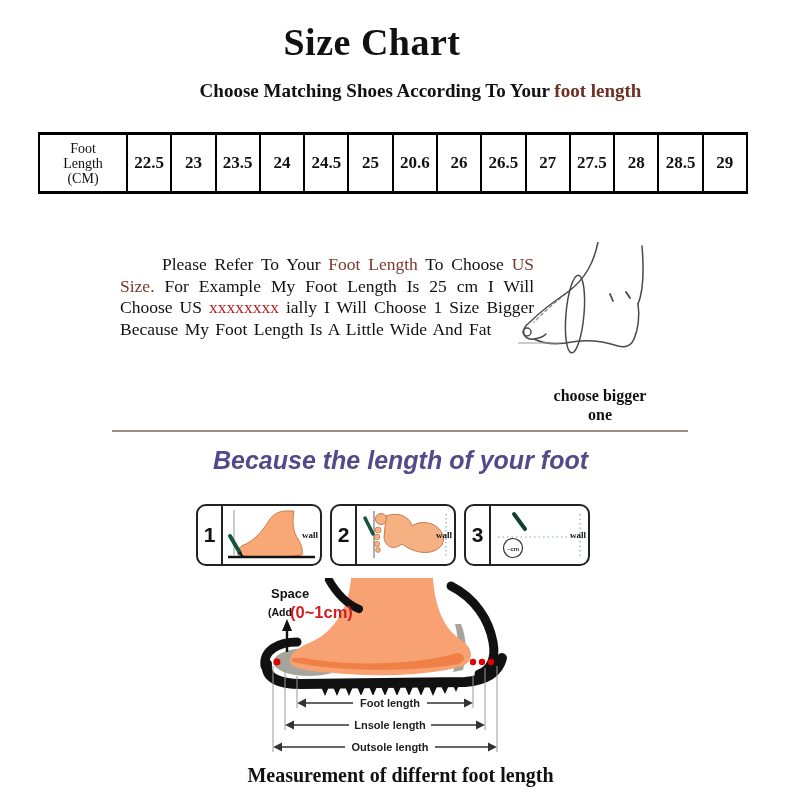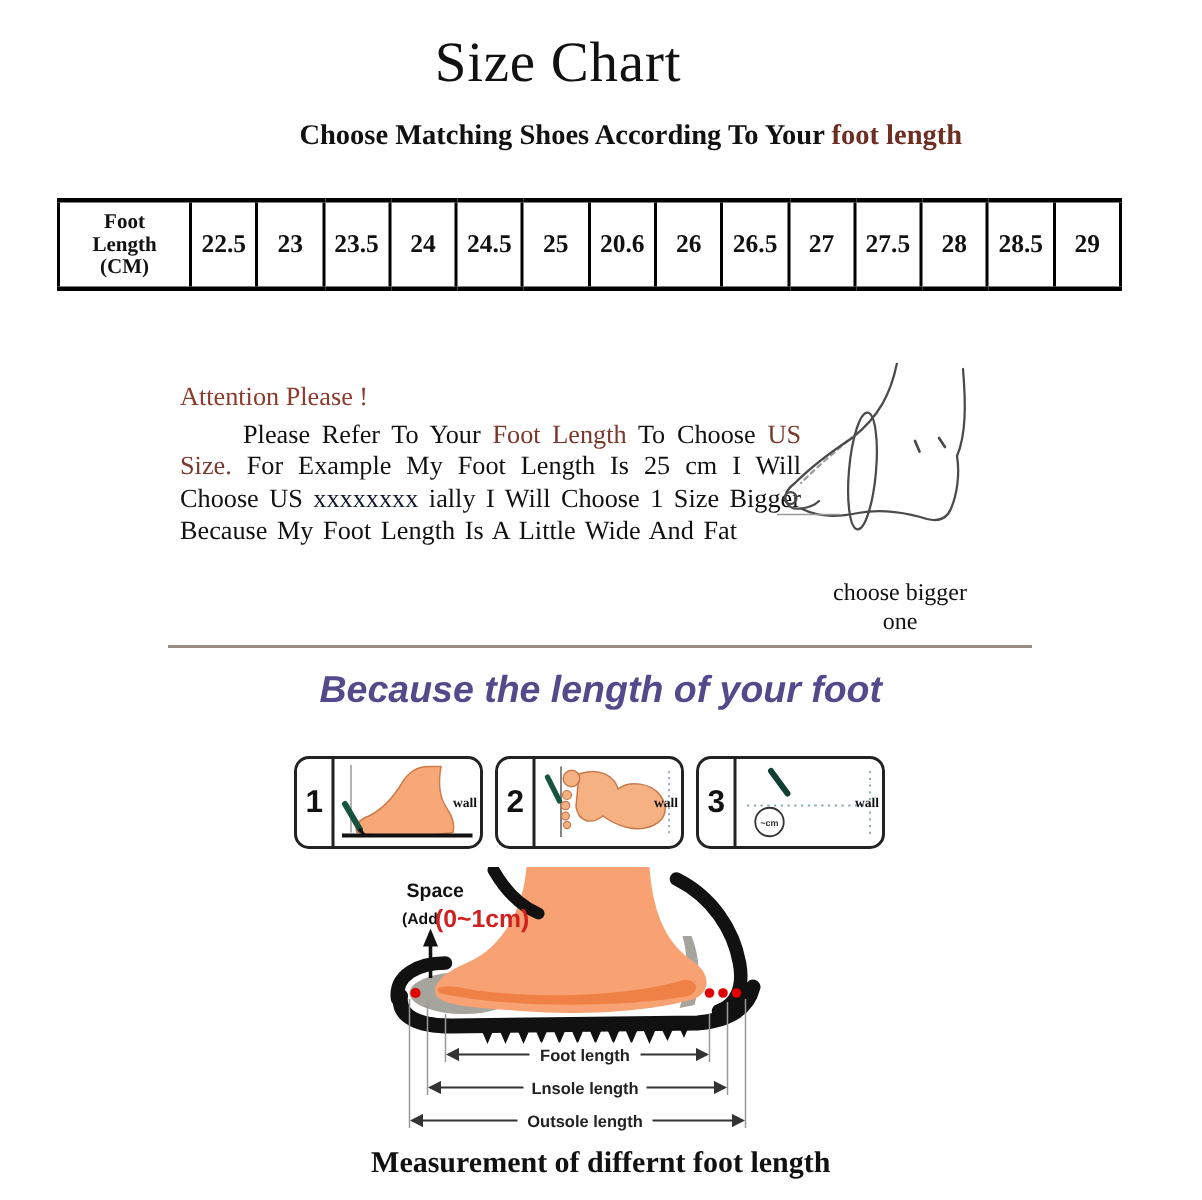--- a/index.html
+++ b/index.html
@@ -3,41 +3,41 @@
 <meta charset="utf-8">
 <style>
   html,body{margin:0;padding:0;}
   body{
     width:801px;height:800px;position:relative;background:#ffffff;
     font-family:"Liberation Serif",serif;color:#111;overflow:hidden;
   }
   .abs{position:absolute;}
 
   #title{top:20px;left:0;width:744px;text-align:center;
-    font-size:38px;font-weight:normal;letter-spacing:.5px;}
+    font-size:38px;font-weight:bold;letter-spacing:.5px;}
   #subtitle{top:80px;left:0;width:801px;text-align:center;
     font-size:19px;font-weight:bold;margin-left:20px;}
   #subtitle .hl{color:#6e2f23;}
 
   #size-table{position:absolute;left:38px;top:132px;width:710px;
     border-collapse:collapse;table-layout:fixed;text-align:center;}
   #size-table td{border:3px solid #000;border-left-width:2px;border-right-width:2px;
     padding:0;font-weight:bold;}
   #size-table tr.r1 td{height:44px;font-size:18px;}
   #size-table tr.r2 td{height:56px;font-size:17px;}
-  .rowlbl{font-size:14px;line-height:15px;font-weight:bold;}
+  .rowlbl{font-size:14px;line-height:15px;font-weight:normal;}
 
   #attention{left:120px;top:254px;width:414px;font-size:17.5px;line-height:21.5px;}
   #attention .hd{color:#8b3b2b;margin:0 0 3px 0;}
   #attention p{margin:0;text-align:justify;text-indent:42px;word-spacing:2px;}
   .brn{color:#7a382c;}
-  .red{color:#0f172a;}
+  .red{color:#b91c1c;}
 
   #sketch-note{left:543px;top:386px;width:114px;text-align:center;
-    font-size:16px;line-height:19px;}
+    font-size:16px;line-height:19px;font-weight:bold;}
 
   #divider{left:112px;top:430px;width:576px;height:2px;background:#9c8d83;}
 
   #measure-head{top:446px;left:0;width:801px;text-align:center;
     font-family:"Liberation Sans",sans-serif;font-style:italic;font-weight:bold;
     font-size:25px;color:#54498a;}
 
   #steps{left:196px;top:504px;display:flex;gap:8px;}
   .panel{position:relative;width:126px;height:62px;border:2.5px solid #222;
     border-radius:10px;background:#fff;box-sizing:border-box;}
@@ -99,21 +99,20 @@
     <td>27</td>
     <td>27.5</td>
     <td>28</td>
     <td>28.5</td>
     <td>29</td>
   </tr>
 </tbody>
   </table>
 
 <div class="abs" id="attention">
-  <div class="hd">Attention Please !</div>
   <p><span>Please Refer To Your </span><span class="brn">Foot Length</span><span> To Choose </span><span class="brn">US Size.</span><span> For Example My Foot Length Is 25 cm I Will Choose US </span><span class="red">xxxxxxxx</span><span> ially I Will Choose 1 Size Bigger Because My Foot Length Is A Little Wide And Fat</span></p>
 </div>
 
 <svg class="abs" style="left:518px;top:242px" width="186" height="128" viewBox="0 0 186 128">
   <g fill="none" stroke="#4a4a4a" stroke-width="1.5" stroke-linecap="round">
     <path d="M80,0 C76,20 68,36 50,50"></path>
     <path d="M124,4 C126,28 126,48 120,62"></path>
     <path d="M52,48 C40,58 28,68 16,80" stroke="#9a9a9a" stroke-dasharray="3,3"></path>
     <path d="M50,50 C38,58 24,68 12,80 Q4,86 6,92 Q8,98 16,97 Q24,96 28,92"></path>
     <circle cx="9" cy="90" r="4"></circle>

